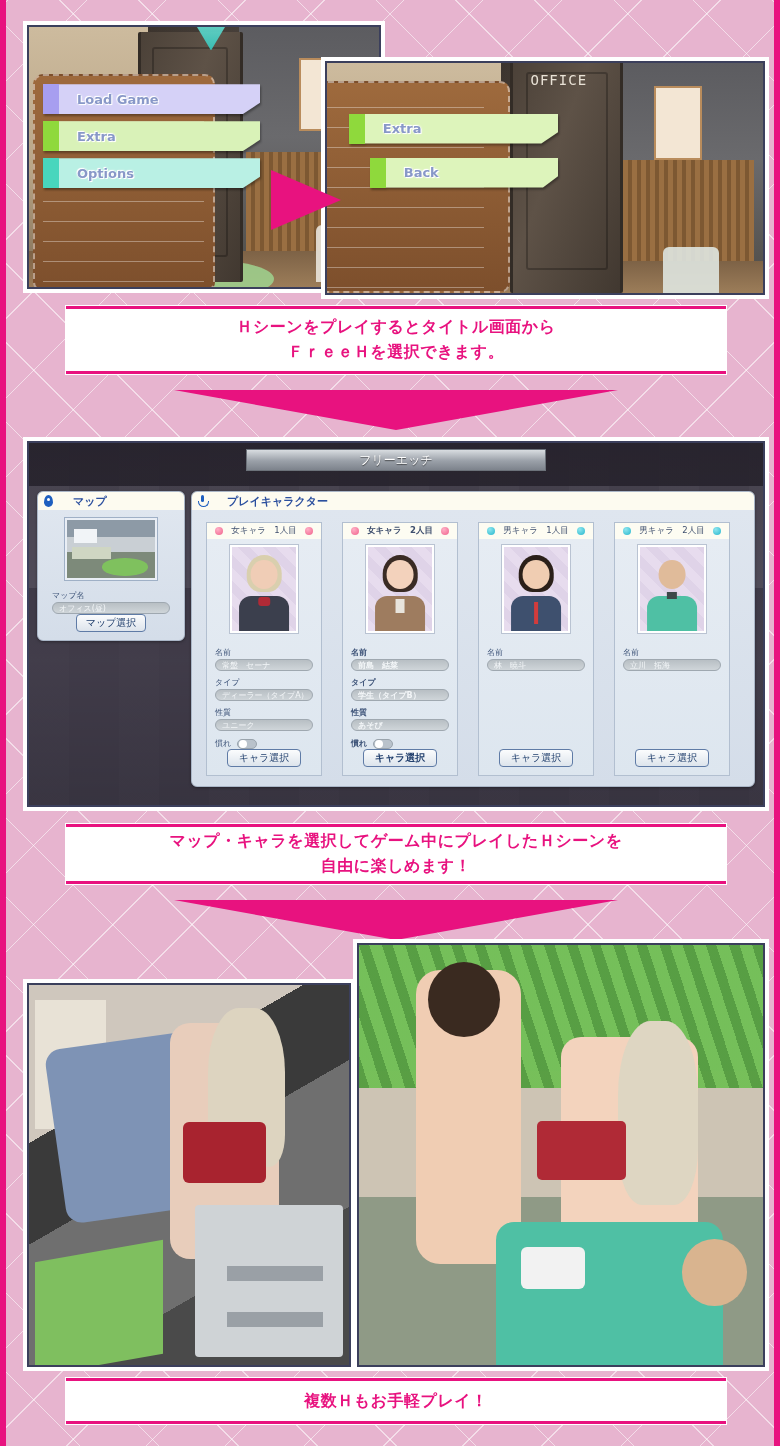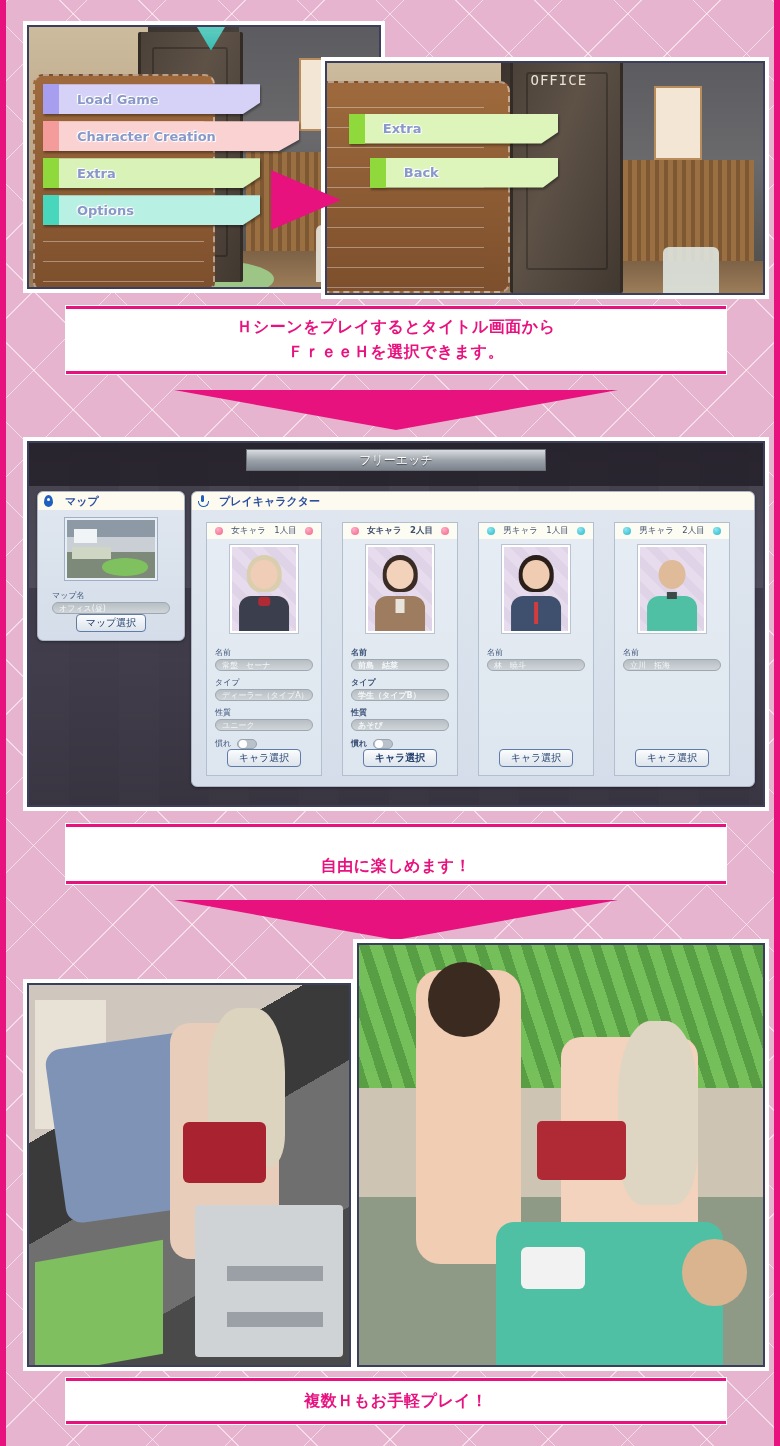--- a/index.html
+++ b/index.html
@@ -94,21 +94,21 @@
   .win-title { position:absolute; left:50%; transform:translateX(-50%); top:6px;
      width:300px; height:22px; border-radius:0;
      background:linear-gradient(180deg,#d8dce0,#9aa0a8 55%,#7d838c);
      border:1px solid #6c727a; display:flex; align-items:center; justify-content:center; }
   .win-title span { font-size:12px; color:#fff; text-shadow:0 1px 1px rgba(0,0,0,.6);
      font-family:"DejaVu Sans", sans-serif; }
 
   .panel { position:absolute; border-radius:6px;
      background:linear-gradient(180deg,#fdfbf0 0 18px,#dfe6ef 18px,#d4dde9 100%);
      border:1px solid #aab6c7; box-shadow:0 1px 3px rgba(0,0,0,.35); }
-  .panel > .phead { height:18px; display:flex; align-items:center; gap:12px; padding:0 6px;
+  .panel > .phead { height:18px; display:flex; align-items:center; gap:20px; padding:0 6px;
      font-size:11px; font-weight:bold; color:#2b4f9e; font-family:Liberation Serif, serif; }
   .pin-icon { width:9px; height:12px; background:#1e5fbf; border-radius:50% 50% 50% 50%/60% 60% 40% 40%;
      position:relative; }
   .pin-icon::after { content:""; position:absolute; left:3px; top:3px; width:3px;height:3px;
      background:#fff; border-radius:50%; }
   .mic-icon { width:9px;height:12px; position:relative; }
   .mic-icon::before{content:"";position:absolute;left:3px;top:0;width:3px;height:7px;background:#1e5fbf;border-radius:2px;}
   .mic-icon::after{content:"";position:absolute;left:0;top:6px;width:9px;height:5px;border:1.5px solid #1e5fbf;border-top:none;border-radius:0 0 6px 6px;}
 
   .map-thumb { position:absolute; left:50%; transform:translateX(-50%); top:26px;
@@ -172,25 +172,20 @@
         <div class="chair"></div>
         <div class="leather"></div>
         <div class="paper"></div>
 
         <div class="menu-list">
           <div class="mitem">
             <div class="bar" style="background:#d5d1f7"></div>
               <div class="tab" style="background:#a79ef0"></div>
             <span class="lbl">Load Game</span>
           </div>
-          <div class="mitem" style="width:118%">
-            <div class="bar" style="background:#fbd2d2"></div>
-              <div class="tab" style="background:#f49b9b"></div>
-            <span class="lbl">Character Creation</span>
-          </div>
           <div class="mitem">
             <div class="bar" style="background:#d9f2b8"></div>
               <div class="tab" style="background:#8fd93c"></div>
             <span class="lbl">Extra</span>
           </div>
           <div class="mitem">
             <div class="bar" style="background:#b9f0e4"></div>
               <div class="tab" style="background:#48d6bd"></div>
             <span class="lbl">Options</span>
           </div>
@@ -378,21 +373,21 @@
               <span>キャラ選択</span>
             </div>
           </div>
         </div>
       </div>
     </div>
   </div>
 
   <div class="caption" style="left:60px; top:824px; width:660px; height:60px;">
     <p>
-      <br>
+      <span>マップ・キャラを選択してゲーム中にプレイしたＨシーンを</span><br>
       <span>自由に楽しめます！</span>
     </p>
   </div>
 
   <div class="tri-down" style="left:168px; top:900px; width:444px; height:40px;"></div>
 
   <div class="shot" style="left:18px; top:980px; width:330px; height:390px;">
     <div class="inner">
       <div style="position:absolute;inset:0;background:linear-gradient(150deg,#cfc7bd 0 28%,#3a3a3a 28% 46%,#6f6f6f 46% 72%,#4a4a4a 72% 100%);"></div>
       <div style="position:absolute;left:2%;top:4%;width:22%;height:34%;background:#e8e2d6;"></div>

